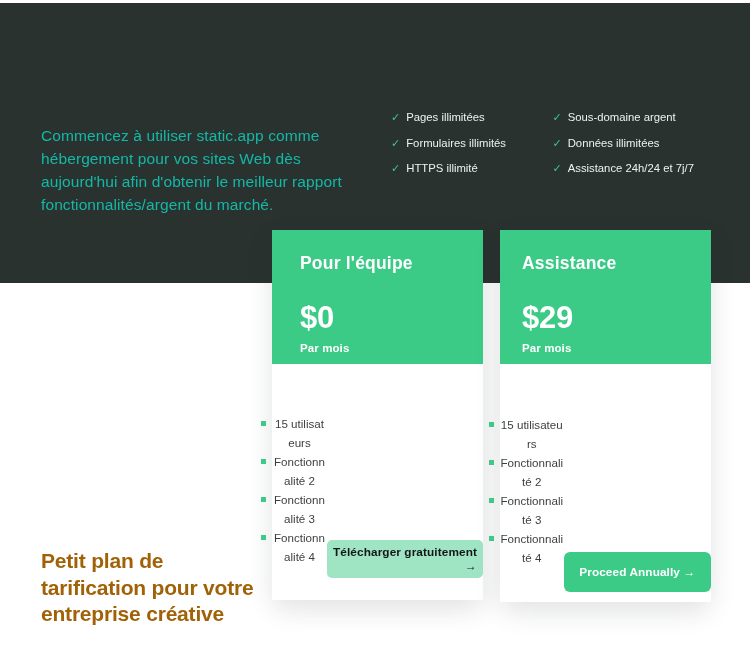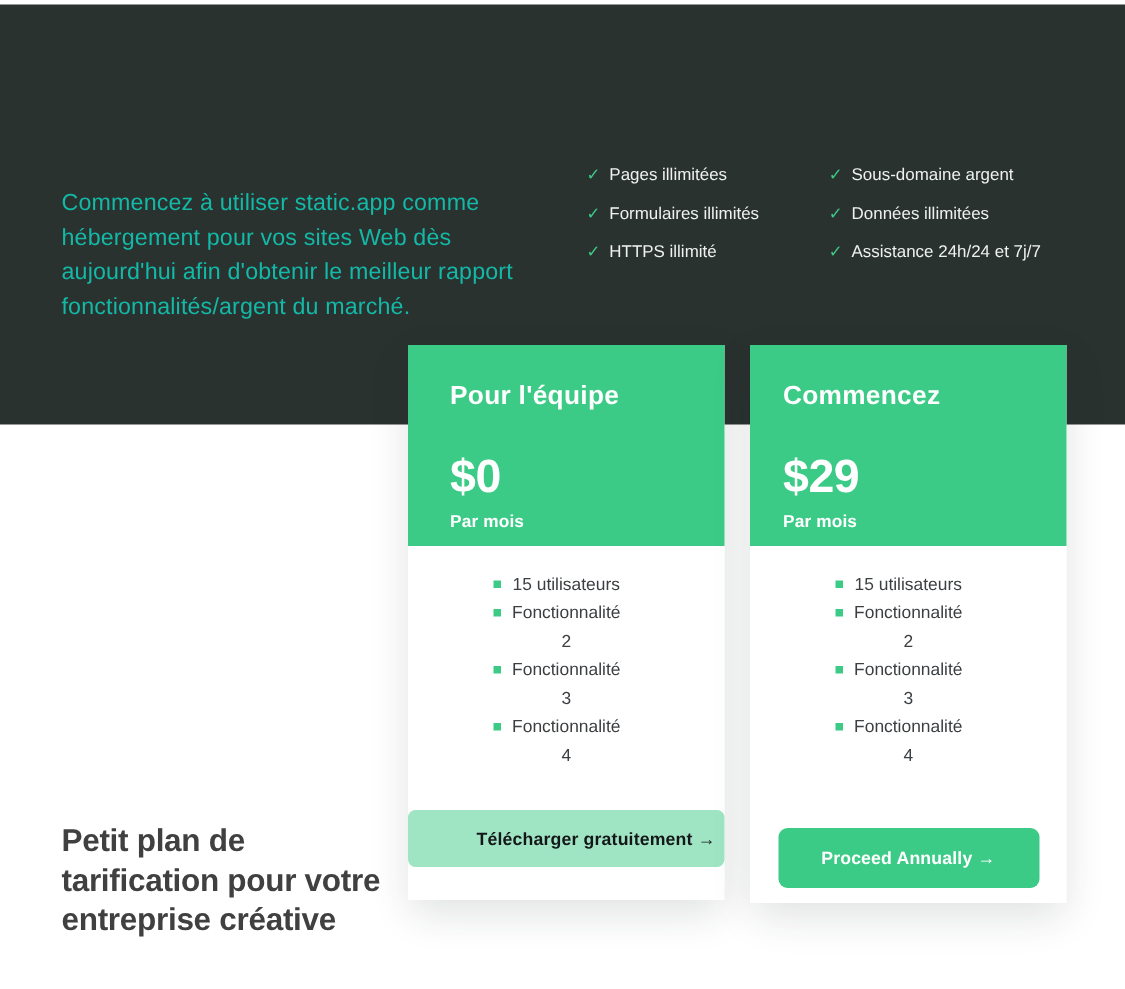--- a/index.html
+++ b/index.html
@@ -74,21 +74,21 @@
     line-height: 13px;
     flex: 0 0 auto;
   }
 
   
   .bottom-heading {
     position: absolute;
     left: 41px;
     top: 531px;
     width: 215px;
-    color: #404040;
+    color: #a16207;
     font-size: 21px;
     font-weight: bold;
     line-height: 26.5px;
     letter-spacing: -0.2px;
   }
 
   
   .card {
     position: absolute;
     top: 230px;
@@ -134,21 +134,21 @@
     letter-spacing: 0.1px;
     line-height: 14px;
     margin: 6px 0 0 0;
   }
 
   .card-body {
     flex: 1 1 auto;
     background: #ffffff;
     padding-top: 16px;
     display: flex;
-    flex-direction: column;
+    flex-direction: row;
     align-items: center;
   }
 
   .plan-list {
     list-style: none;
     margin: 0;
     padding: 0;
     width: 76px;
     text-align: center;
   }
@@ -267,21 +267,21 @@
           <span class="bullet-icon"></span>
           <span>Fonctionnalité 4</span>
         </li>
       </ul>
       <button class="card-cta cta-team">Télécharger gratuitement →</button>
     </div>
   </div>
 
   <div class="card card-personal">
     <div class="card-head">
-      <h3 class="card-title">Commencez</h3>
+      <h3 class="card-title">Assistance</h3>
       <div class="card-price">$29</div>
       <div class="card-period">Par mois</div>
     </div>
     <div class="card-body">
       <ul class="plan-list">
         <li>
           <span class="bullet-icon"></span>
           <span>15 utilisateurs</span>
         </li>
         <li>

